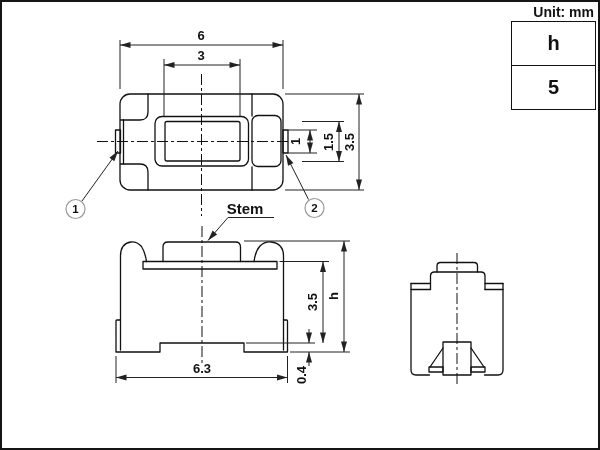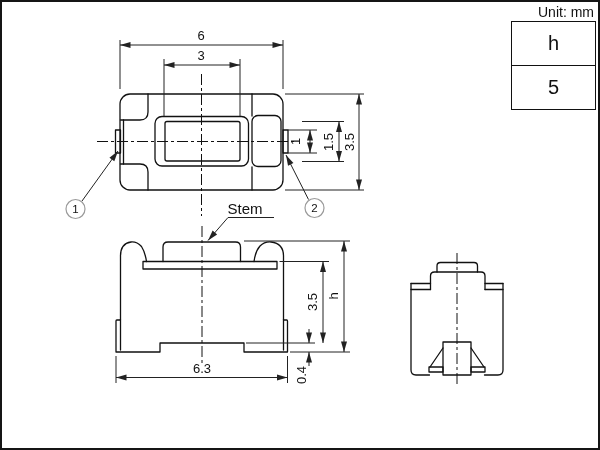--- a/index.html
+++ b/index.html
@@ -3,20 +3,21 @@
 <meta charset="utf-8">
 <style>
   :root{
     --line:#111111; --dim:#222222; --callout_stroke:#9a9a9a; --background:#ffffff;
   }
   html,body{margin:0;padding:0;background:#e8e8e8;}
   .canvas{
     position:relative; width:600px; height:450px; box-sizing:border-box;
     background:var(--background); border:2px solid #151515; overflow:hidden;
     font-family:"Liberation Sans", sans-serif;
+    font-weight:bold;
   }
   .unit-label{
     position:absolute; top:2px; right:4px; font-size:14px; color:#111;
   }
   .spec-table{
     position:absolute; left:509px; top:19px; width:85px; height:89px;
     box-sizing:border-box; border:1.5px solid #111; display:flex; flex-direction:column;
     background:#fff;
   }
   .spec-table .cell{

